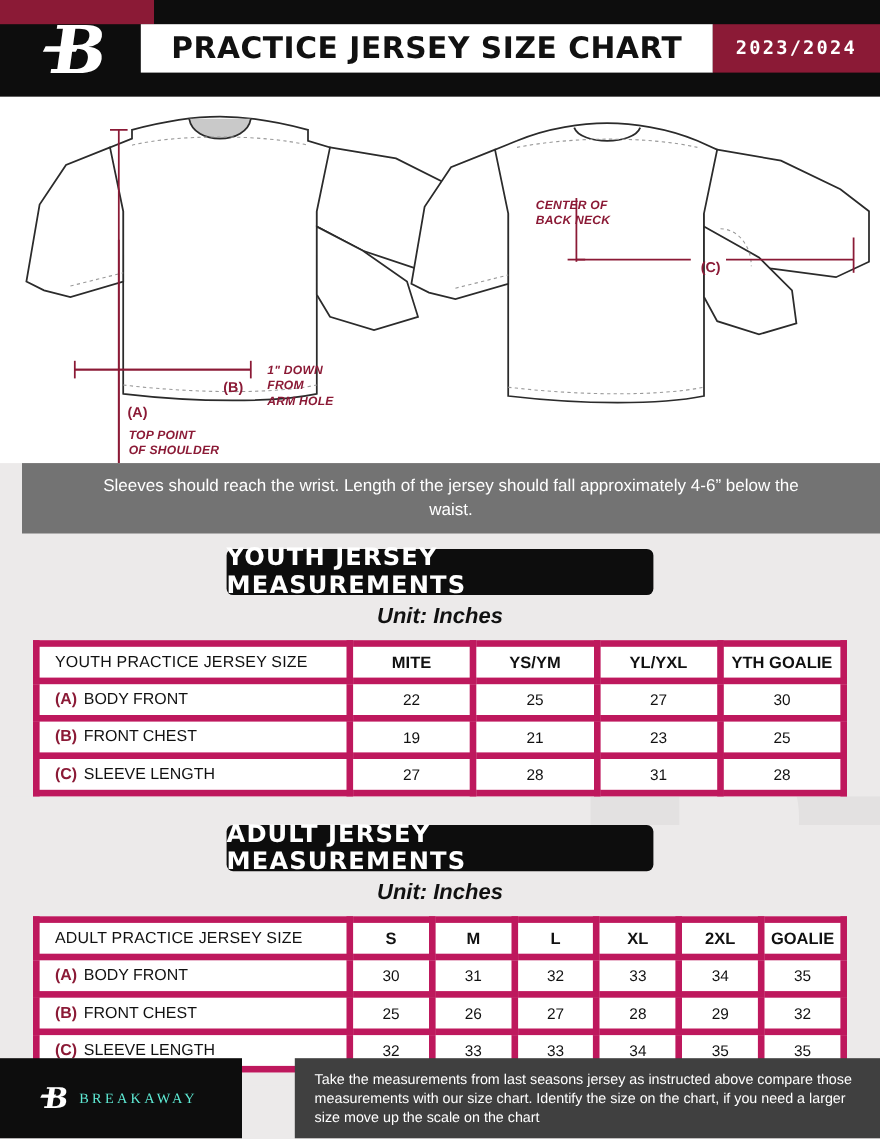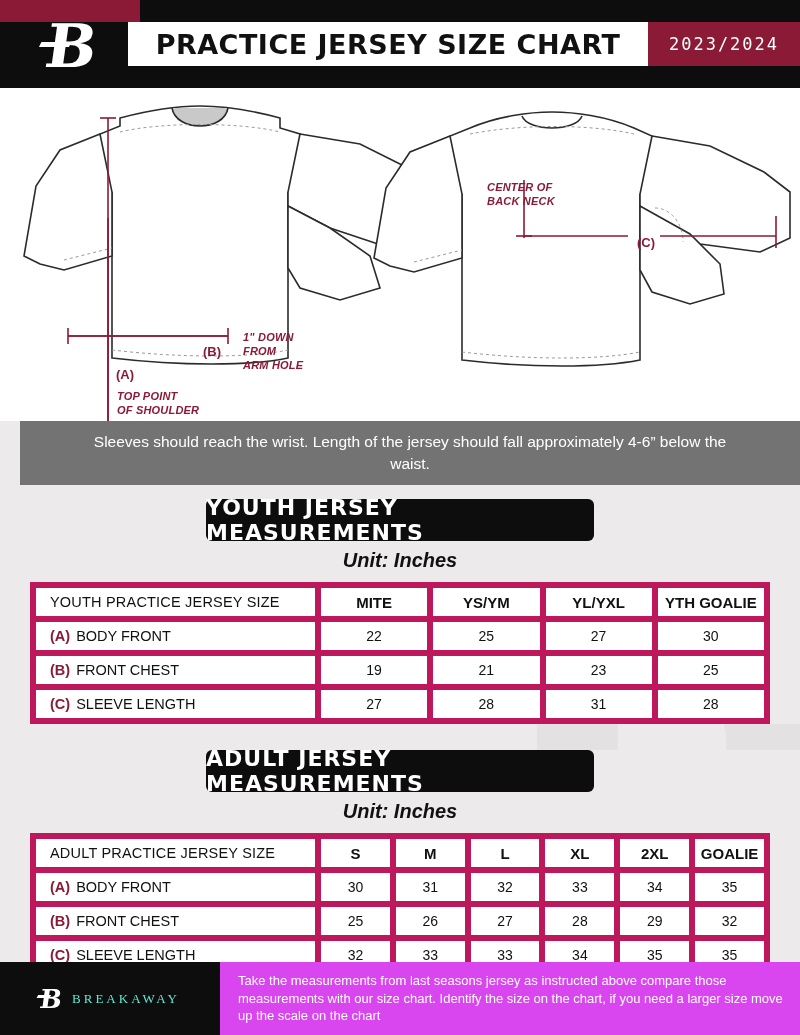--- a/index.html
+++ b/index.html
@@ -62,21 +62,21 @@
   }
   .season-box {
     position:absolute;
     right: 0; top: 22px;
     width: 152px; height: 44px;
     background: #8b1a36;
     display:flex; align-items:center; justify-content:center;
   }
   .season-box span {
     font-family: "DejaVu Sans Mono", monospace;
-    font-weight: normal;
+    font-weight: bold;
     font-size: 17px;
     letter-spacing: 2px;
     color:#ffffff;
   }
 
   
   .diagram {
     position: relative;
     height: 333px;
     background: #ffffff;
@@ -208,23 +208,24 @@
     position:relative;
   }
   .footer-logo::before{
     content:""; position:absolute; left:-3px; top:11px;
     width:13px; height:3px; background:#fff; transform:skewX(-20deg);
   }
   .footer-name {
     color:#5eead4; font-size:13px; letter-spacing:3px; font-family:Liberation Serif, serif;
   }
   .footer-right {
-    flex:1; background:#d946ef; color:#fff;
+    flex:1; background:#404040; color:#fff;
     display:flex; align-items:center;
     padding: 0 14px 0 18px;
+    margin-left: 48px;
   }
   .footer-right p {
     margin:0; font-size:13px; line-height:1.35;
     font-family:"Liberation Sans", sans-serif;
   }
 </style>
 </head>
 <body>
 
 <div class="header">

